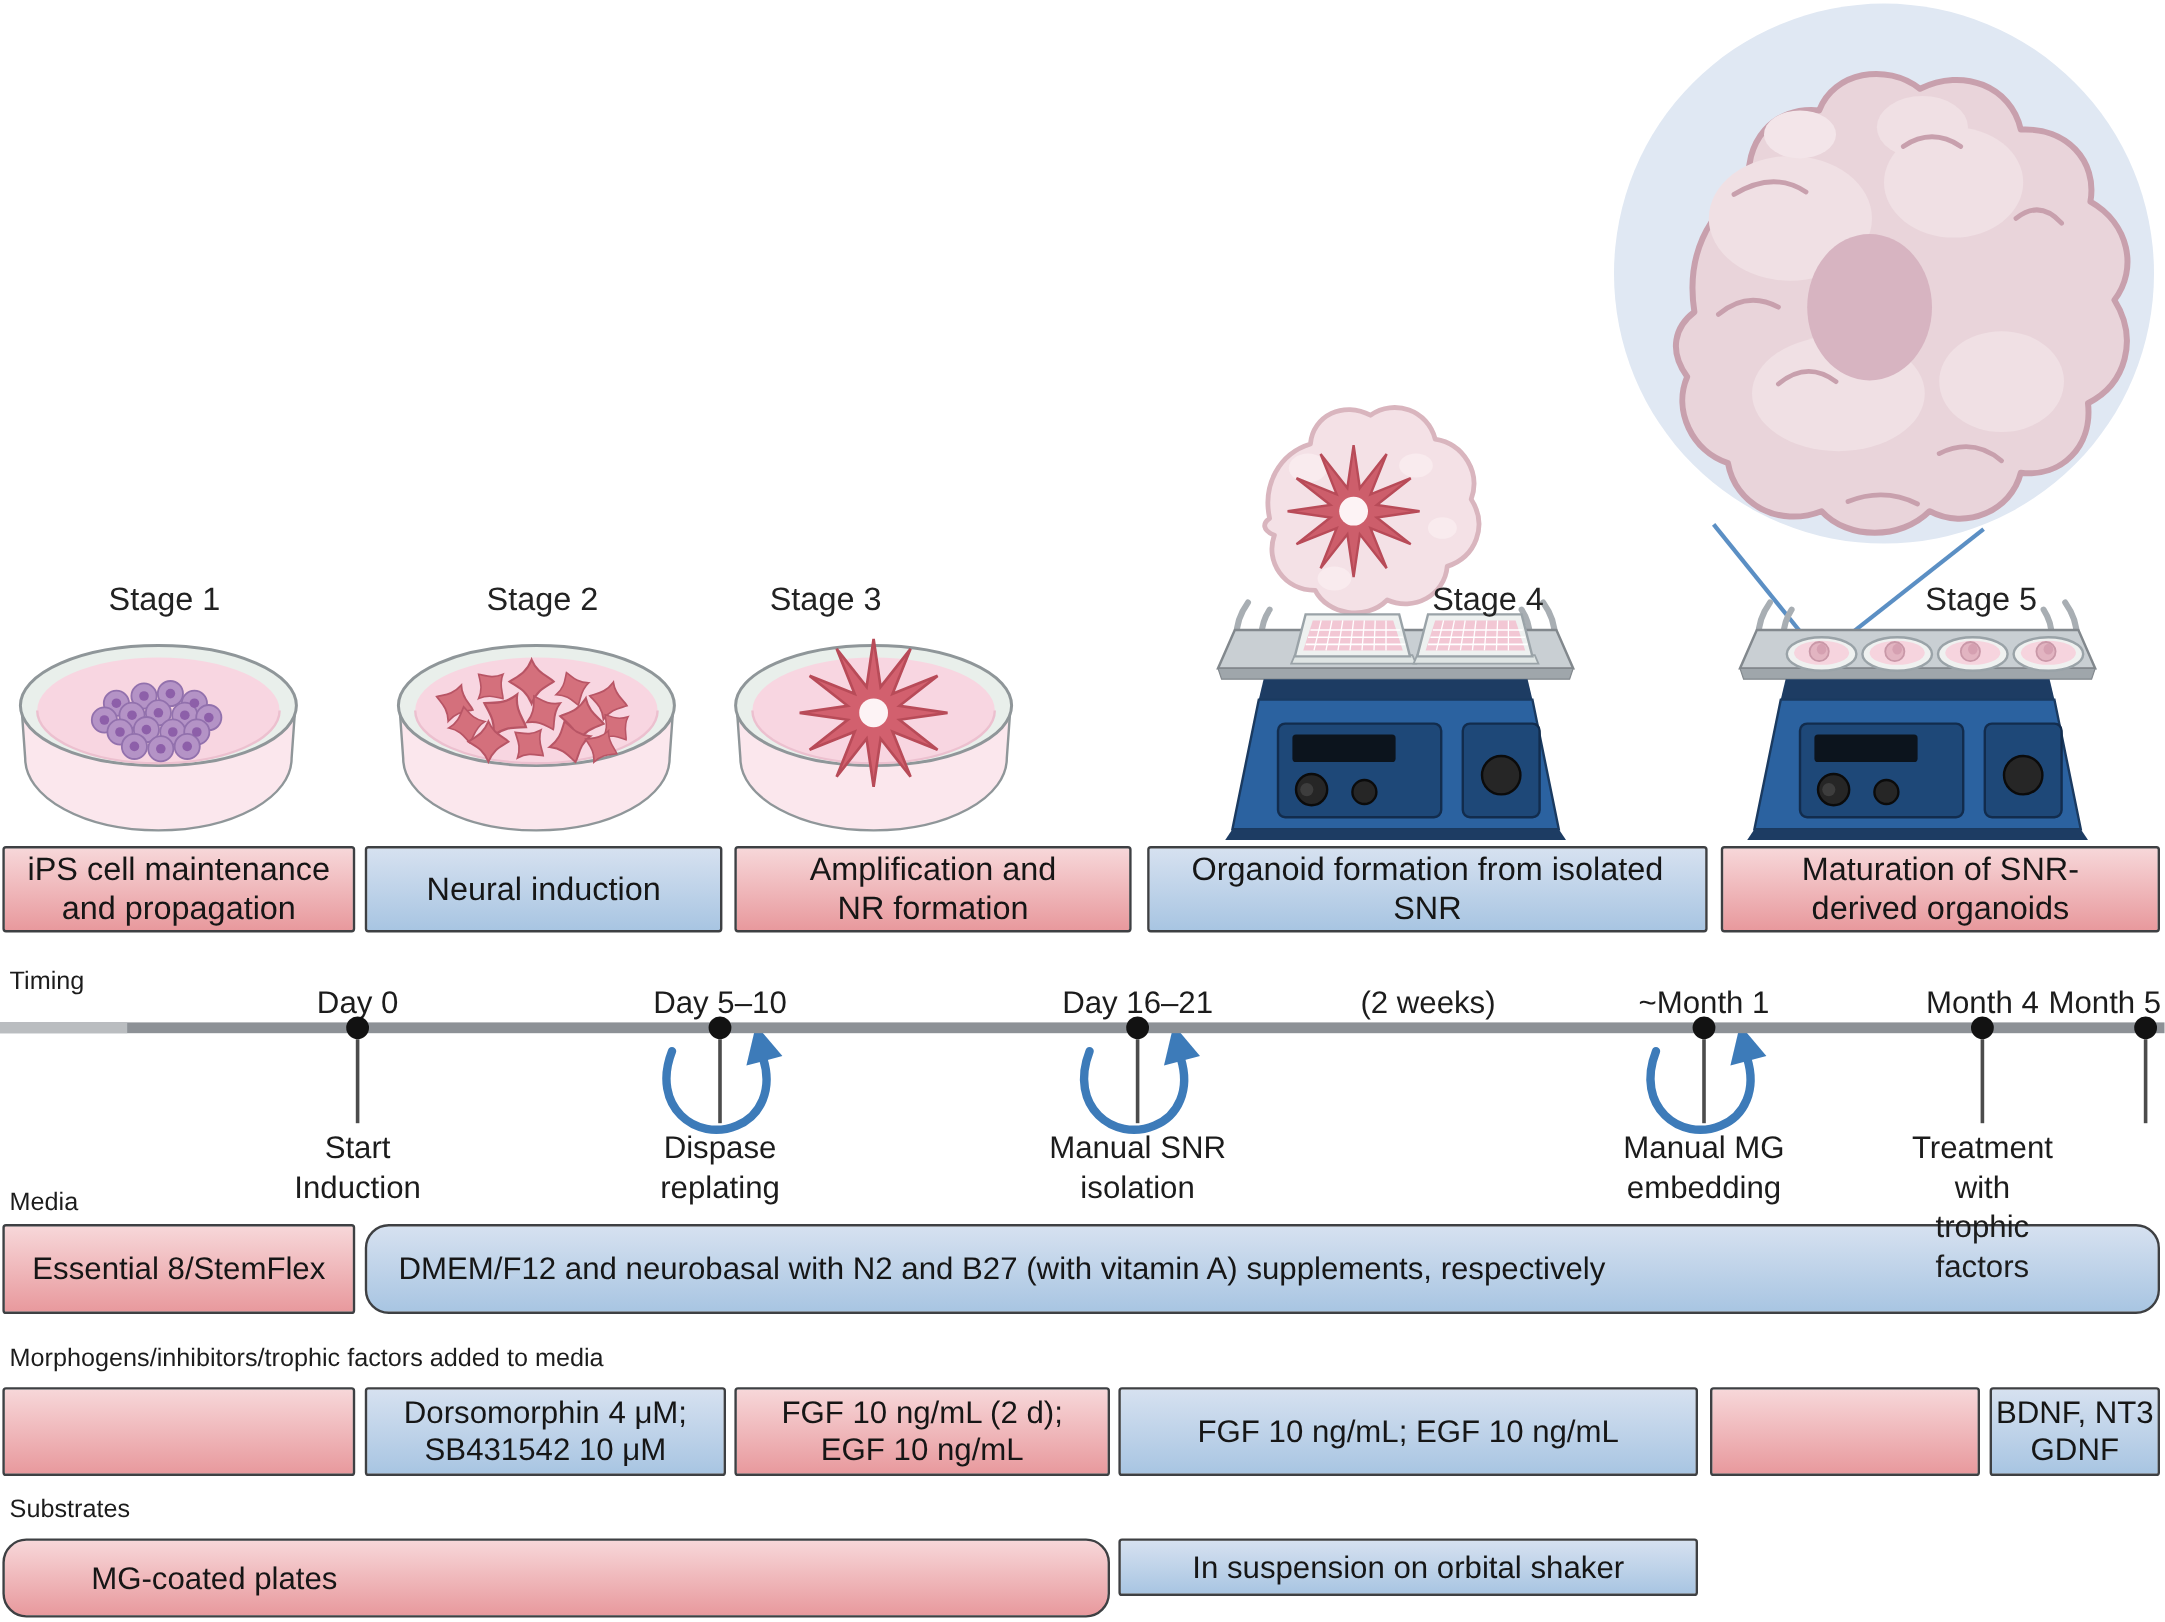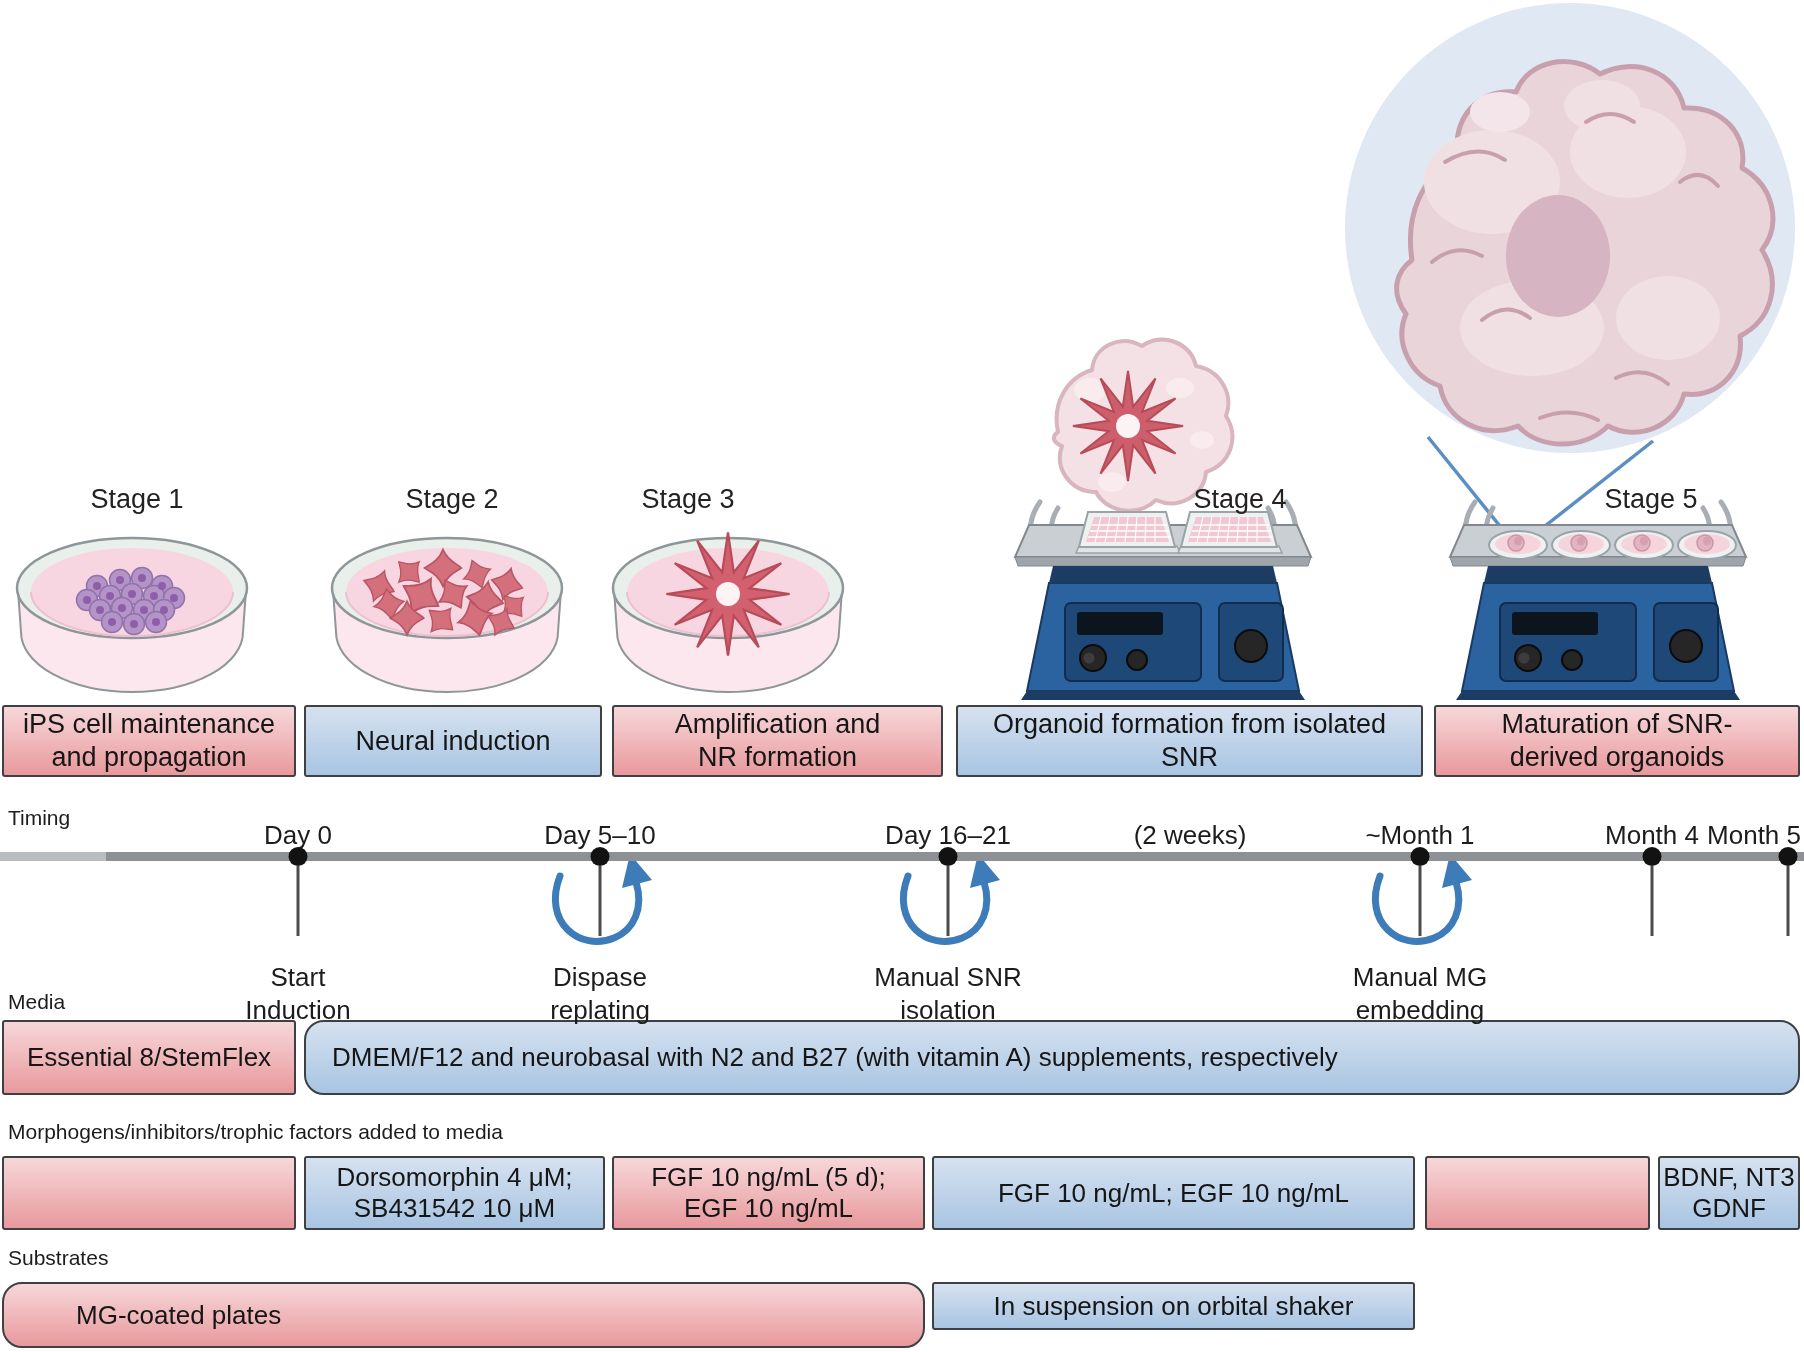--- a/index.html
+++ b/index.html
@@ -4,21 +4,21 @@
 <style>
   html,body{margin:0;padding:0;background:#ffffff;}
   .canvas{
     position:relative;width:1804px;height:1352px;background:#ffffff;
     font-family:"Liberation Sans", sans-serif;color:#1c1c1c;overflow:hidden;
   }
   .art{position:absolute;left:0;top:0;z-index:1;}
   .stage-label{position:absolute;z-index:3;font-size:27px;transform:translateX(-50%);white-space:nowrap;color:#222;}
   .section-label{position:absolute;z-index:3;font-size:21px;color:#1c1c1c;white-space:nowrap;}
   .tick{position:absolute;z-index:3;font-size:26px;transform:translateX(-50%);white-space:nowrap;color:#1c1c1c;}
-  .event{position:absolute;z-index:3;font-size:26px;line-height:33px;text-align:center;transform:translateX(-50%);white-space:pre-line;color:#1c1c1c;margin-top:21px;}
+  .event{position:absolute;z-index:3;font-size:26px;line-height:33px;text-align:center;transform:translateX(-50%);white-space:pre-line;color:#1c1c1c;}
   .box{
     position:absolute;z-index:2;box-sizing:border-box;
     display:flex;align-items:center;justify-content:center;text-align:center;
     border:2.5px solid #3e4043;border-radius:3px;
     font-size:26px;line-height:31px;white-space:pre-line;color:#161616;
   }
   .box.big{font-size:27px;line-height:33px;}
   .box.pink{background:linear-gradient(#f7d7d9,#e8999d);}
   .box.blue{background:linear-gradient(#d6e1f0,#a8c5e2);}
   .box.left{justify-content:flex-start;text-align:left;border-radius:20px;}
@@ -282,30 +282,32 @@
   <div class="tl-stem" style="left:1788px;"></div>
 
   <div class="event" style="left:298px;top:940px;">Start
 Induction</div>
   <div class="event" style="left:600px;top:940px;">Dispase
 replating</div>
   <div class="event" style="left:948px;top:940px;">Manual SNR
 isolation</div>
   <div class="event" style="left:1420px;top:940px;">Manual MG
 embedding</div>
+  <div class="event" style="left:1652px;top:940px;">Treatment with
+trophic factors</div>
 
   <div class="section-label" style="left:8px;top:990px;">Media</div>
   <div class="box pink" style="left:2px;top:1020px;width:294px;height:75px;">Essential 8/StemFlex</div>
   <div class="box blue left" style="left:304px;top:1020px;width:1496px;height:75px;padding-left:26px;">DMEM/F12 and neurobasal with N2 and B27 (with vitamin A) supplements, respectively</div>
 
   <div class="section-label" style="left:8px;top:1120px;">Morphogens/inhibitors/trophic factors added to media</div>
   <div class="box pink" style="left:2px;top:1156px;width:294px;height:74px;"></div>
   <div class="box blue" style="left:304px;top:1156px;width:301px;height:74px;">Dorsomorphin 4 μM;
 SB431542 10 μM</div>
-  <div class="box pink" style="left:612px;top:1156px;width:313px;height:74px;">FGF 10 ng/mL (5 d);
+  <div class="box pink" style="left:612px;top:1156px;width:313px;height:74px;">FGF 10 ng/mL (2 d);
 EGF 10 ng/mL</div>
   <div class="box blue" style="left:932px;top:1156px;width:483px;height:74px;">FGF 10 ng/mL; EGF 10 ng/mL</div>
   <div class="box pink" style="left:1425px;top:1156px;width:225px;height:74px;"></div>
   <div class="box blue" style="left:1658px;top:1156px;width:142px;height:74px;">BDNF, NT3
 GDNF</div>
 
   <div class="section-label" style="left:8px;top:1246px;">Substrates</div>
   <div class="box pink left" style="left:2px;top:1282px;width:923px;height:66px;padding-left:72px;">MG-coated plates</div>
   <div class="box blue" style="left:932px;top:1282px;width:483px;height:48px;">In suspension on orbital shaker</div>
 

